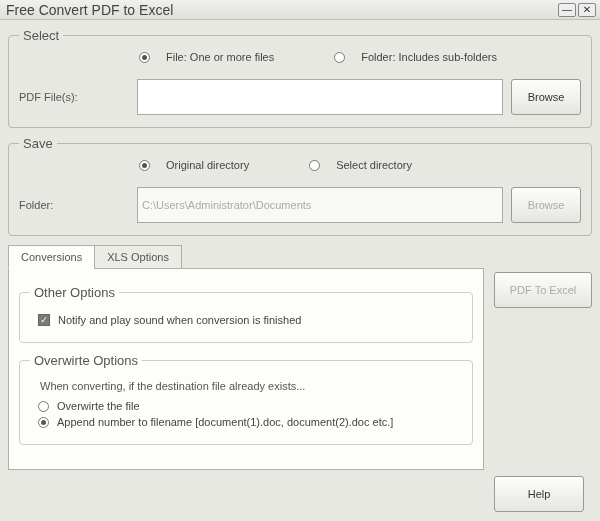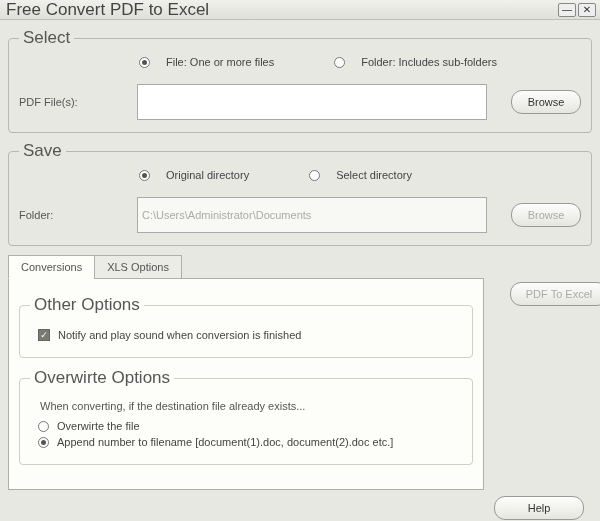--- a/index.html
+++ b/index.html
@@ -1,32 +1,32 @@
 <!DOCTYPE html>
 <html><head>
 <meta charset="utf-8">
 <style>
   * { box-sizing: border-box; margin: 0; padding: 0; font-family: Tahoma, Arial, sans-serif; font-size: 11px; }
   body { background: #e8e8e2; width: 600px; height: 521px; overflow: hidden; }
   .titlebar { background: linear-gradient(#f0f0ec,#e0e0da); height: 20px; display: flex; align-items: center; padding: 0 4px; border-bottom: 1px solid #c0c0b8; }
-  .titlebar .title { flex: 1; color: #444; font-size: 17px; padding-left: 2px; }
+  .titlebar .title { flex: 1; color: #444; font-size: 14px; padding-left: 2px; }
   .win-btn { width: 18px; height: 14px; margin-left: 2px; border: 1px solid #888; background: #eee; display:flex; align-items:center; justify-content:center; font-size:10px; color:#333; border-radius:2px; cursor:pointer; }
   .content { padding: 4px 8px 8px 8px; }
   fieldset { border: 1px solid #b8b8b0; border-radius: 4px; margin: 4px 0 8px 0; padding: 8px 10px 12px 10px; position: relative; }
-  legend { padding: 0 4px; color: #555; font-size: 17px; }
+  legend { padding: 0 4px; color: #555; font-size: 13px; }
   .radio { width:11px; height:11px; border:1px solid #777; border-radius:50%; display:inline-flex; align-items:center; justify-content:center; background:#fff; cursor:pointer; }
   .radio.checked::after { content:""; width:5px; height:5px; border-radius:50%; background:#555; display:block; }
   .check { width:12px; height:12px; border:1px solid #666; background:#7a7a70; display:inline-flex; align-items:center; justify-content:center; color:#fff; font-size:10px; cursor:pointer; }
   .check::after { content:"✓"; font-size:9px; line-height:1; }
   .lbl { color:#444; }
   .inputline { display:flex; align-items:center; gap:8px; margin-top:12px; }
   .field-label { width:110px; color:#555; }
   input[type=text] { flex:1; height:36px; border:1px solid #aaa; background:#fff; padding:2px 4px; }
   input[type=text].dim { color:#aaa; background:#f8f8f4; }
-  .btn { min-width:70px; height:24px; border:1px solid #999; background:linear-gradient(#fdfdfb,#e6e6e0); border-radius:11px; color:#333; display:inline-flex; align-items:center; justify-content:center; cursor:pointer; padding:0 12px;margin-left:16px; }
+  .btn { min-width:70px; height:36px; border:1px solid #999; background:linear-gradient(#fdfdfb,#e6e6e0); border-radius:3px; color:#333; display:inline-flex; align-items:center; justify-content:center; cursor:pointer; padding:0 12px; }
   .btn.disabled { color:#aaa; cursor:default; }
   .two-col { display:flex; gap:60px; }
   .radio-group-row { display:flex; align-items:center; gap:16px; margin-bottom:4px; }
   .tabs { display:flex; margin-top:4px; position:relative; z-index:2; }
   .tab { padding:5px 12px; border:1px solid #b0b0a8; background:#ececE6; color:#555; cursor:pointer; position:relative; top:1px; }
   .tab.active { background:#fdfdfa; border-bottom:1px solid #fdfdfa; }
   .tab + .tab { margin-left:-1px; }
   .tabpanel-wrap { display:flex; gap:10px; align-items:flex-start; }
   .tabpanel { flex:1; border:1px solid #b0b0a8; background:#fdfdfa; padding:10px 10px 14px 10px; min-height:190px; }
   .side { width:98px; padding-top:4px; }

